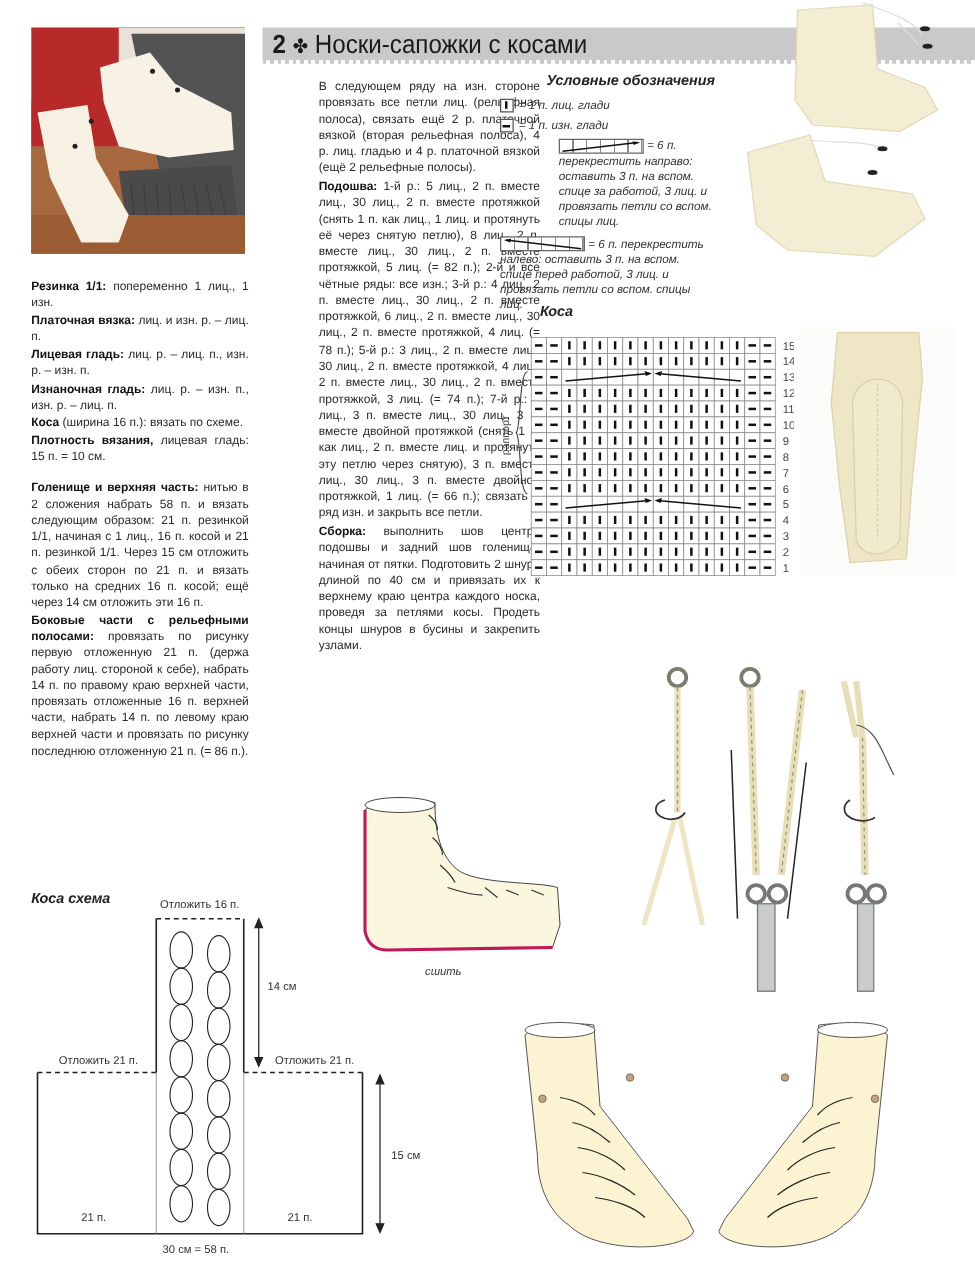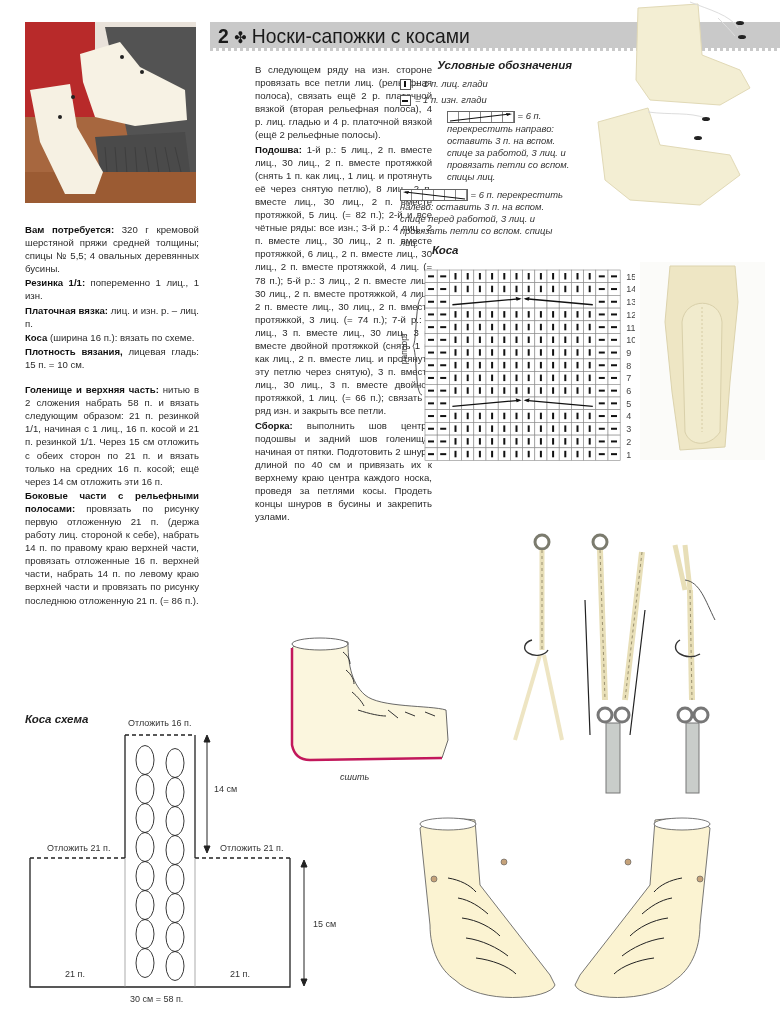--- a/index.html
+++ b/index.html
@@ -63,23 +63,24 @@
     <path d="M100 2 C120 10 140 15 148 28 M128 18 C135 25 140 30 145 36" stroke="#ddd" fill="none"></path>
     <ellipse cx="150" cy="23" rx="4" ry="2" fill="#222"></ellipse>
       <ellipse cx="152" cy="37" rx="4" ry="2" fill="#222"></ellipse>
     <path d="M58 112 C80 115 100 112 115 118" stroke="#ddd" fill="none"></path>
     <ellipse cx="116" cy="119" rx="4" ry="2" fill="#222"></ellipse>
       <ellipse cx="108" cy="138" rx="4" ry="2" fill="#222"></ellipse>
   </svg>
 </div>
 
 <div class="abs txt" style="left:25px;top:223px;width:174px;">
-  <p><b>Вам потребуется:</b><span> 320 г кремовой шерстяной пряжи средней толщины; спицы № 5,5; 4 овальных деревянных бусины.</span></p>
   <p><b>Резинка 1/1:</b><span> попеременно 1 лиц., 1 изн.</span></p>
   <p><b>Платочная вязка:</b><span> лиц. и изн. р. – лиц. п.</span></p>
+  <p><b>Лицевая гладь:</b><span> лиц. р. – лиц. п., изн. р. – изн. п.</span></p>
+  <p><b>Изнаночная гладь:</b><span> лиц. р. – изн. п., изн. р. – лиц. п.</span></p>
   <p><b>Коса</b><span> (ширина 16 п.): вязать по схеме.</span></p>
   <p><b>Плотность вязания,</b><span> лицевая гладь: 15 п. = 10 см.</span></p>
   <p style="height:10px;"></p>
   <p><b>Голенище и верхняя часть:</b><span> нитью в 2 сложения набрать 58 п. и вязать следующим образом: 21 п. резинкой 1/1, начиная с 1 лиц., 16 п. косой и 21 п. резинкой 1/1. Через 15 см отложить с обеих сторон по 21 п. и вязать только на средних 16 п. косой; ещё через 14 см отложить эти 16 п.</span></p>
   <p><b>Боковые части с рельефными полосами:</b><span> провязать по рисунку первую отложенную 21 п. (держа работу лиц. стороной к себе), набрать 14 п. по правому краю верхней части, провязать отложенные 16 п. верхней части, набрать 14 п. по левому краю верхней части и провязать по рисунку последнюю отложенную 21 п. (= 86 п.).</span></p>
 </div>
 
 <div class="abs txt" style="left:211px;top:63px;width:177px;margin-left:44px;">
   <p>В следующем ряду на изн. стороне провязать все петли лиц. (рельефная полоса), связать ещё 2 р. платочной вязкой (вторая рельефная полоса), 4 р. лиц. гладью и 4 р. платочной вязкой (ещё 2 рельефные полосы).</p>
   <p><b>Подошва:</b><span> 1-й р.: 5 лиц., 2 п. вместе лиц., 30 лиц., 2 п. вместе протяжкой (снять 1 п. как лиц., 1 лиц. и протянуть её через снятую петлю), 8 лиц., 2 п. вместе лиц., 30 лиц., 2 п. вместе протяжкой, 5 лиц. (= 82 п.); 2-й и все чётные ряды: все изн.; 3-й р.: 4 лиц., 2 п. вместе лиц., 30 лиц., 2 п. вместе протяжкой, 6 лиц., 2 п. вместе лиц., 30 лиц., 2 п. вместе протяжкой, 4 лиц. (= 78 п.); 5-й р.: 3 лиц., 2 п. вместе лиц., 30 лиц., 2 п. вместе протяжкой, 4 лиц., 2 п. вместе лиц., 30 лиц., 2 п. вместе протяжкой, 3 лиц. (= 74 п.); 7-й р.: 1 лиц., 3 п. вместе лиц., 30 лиц., 3 п. вместе двойной протяжкой (снять 1 п. как лиц., 2 п. вместе лиц. и протянуть эту петлю через снятую), 3 п. вместе лиц., 30 лиц., 3 п. вместе двойной протяжкой, 1 лиц. (= 66 п.); связать 1 ряд изн. и закрыть все петли.</span></p>

